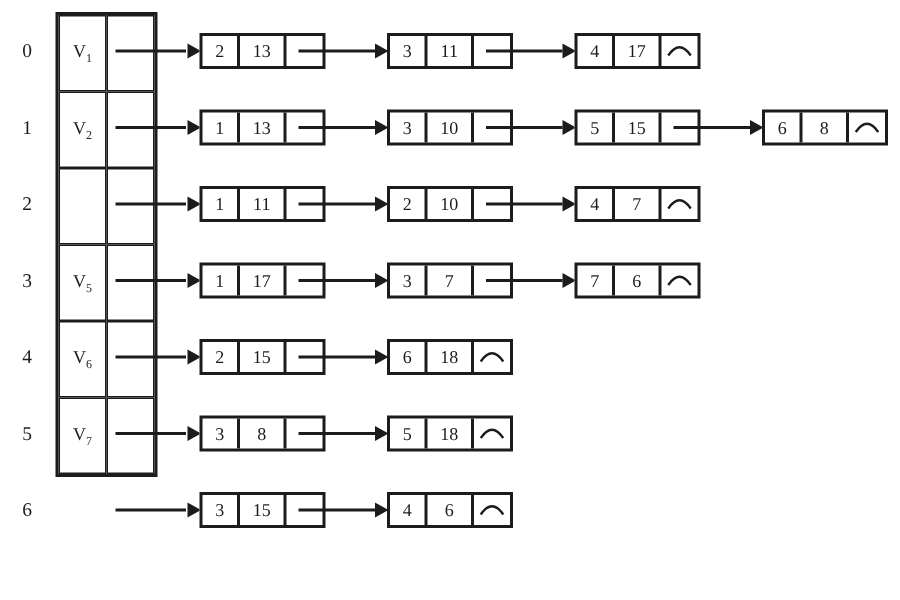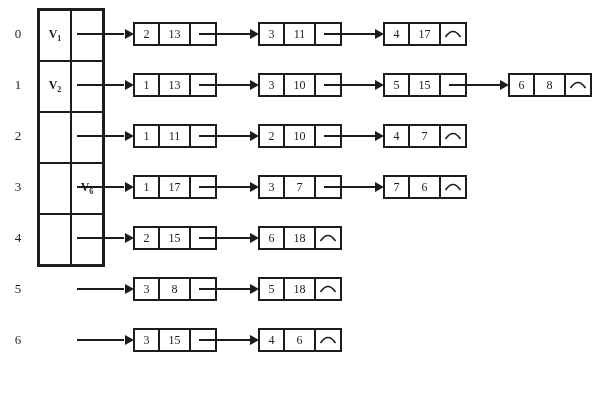--- a/index.html
+++ b/index.html
@@ -15,21 +15,20 @@
   }
   .array{
     position:absolute;left:37px;top:8px;
     display:grid;grid-template-columns:32px 32px;grid-auto-rows:51px;
     border:2px solid var(--line);background:var(--bg);
   }
   .vcell,.pcell{
     border:1px solid var(--line);
     display:flex;align-items:center;justify-content:center;
     font-size:12px;
-    font-weight:bold;
   }
   .vcell sub{font-size:8px;}
   .node{
     position:absolute;width:84px;height:24px;box-sizing:border-box;
     border:2px solid var(--line);background:var(--bg);display:flex;
   }
   .ncell{
     box-sizing:border-box;height:100%;
     display:flex;align-items:center;justify-content:center;
     font-size:12px;line-height:1;
@@ -52,25 +51,31 @@
       <div class="vcell">
         <span>V<sub>1</sub></span>
       </div>
       <div class="pcell"></div>
       <div class="vcell">
         <span>V<sub>2</sub></span>
       </div>
       <div class="pcell"></div>
       <div class="pcell"></div>
       <div class="pcell"></div>
+      <div class="vcell">
+        <span>V<sub>5</sub></span>
+      </div>
       <div class="pcell"></div>
       <div class="vcell">
         <span>V<sub>6</sub></span>
       </div>
       <div class="pcell"></div>
+      <div class="vcell">
+        <span>V<sub>7</sub></span>
+      </div>
       <div class="pcell"></div>
     </div>
 <div class="idx" style="top: 24.5px;">0</div>
     <div class="aline" style="left: 77px; top: 32.5px; width: 47px;"></div>
     <div class="ahead" style="left: 125px; top: 28.5px;"></div>
     <div class="node" style="left: 133px; top: 21.5px;">
       <div class="ncell a">2</div>
       <div class="ncell b">13</div>
       <div class="ncell c"></div>
     </div>

